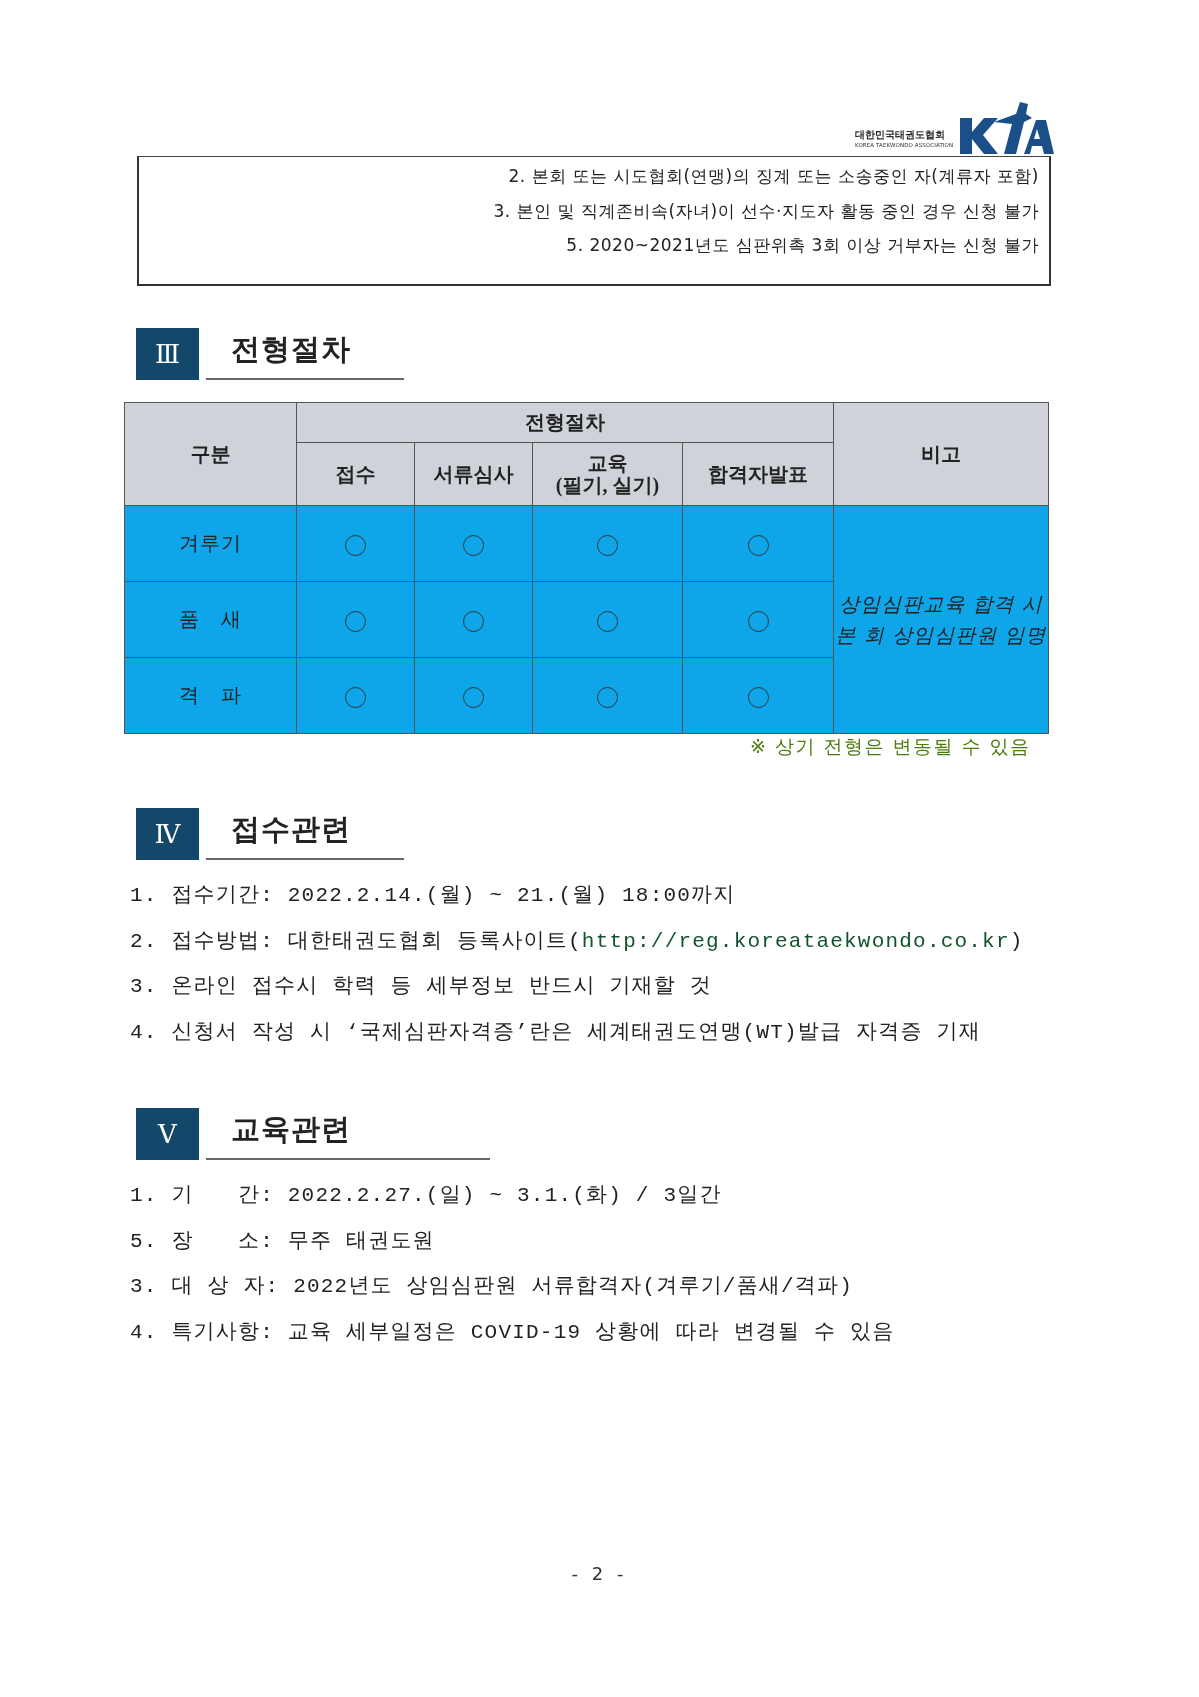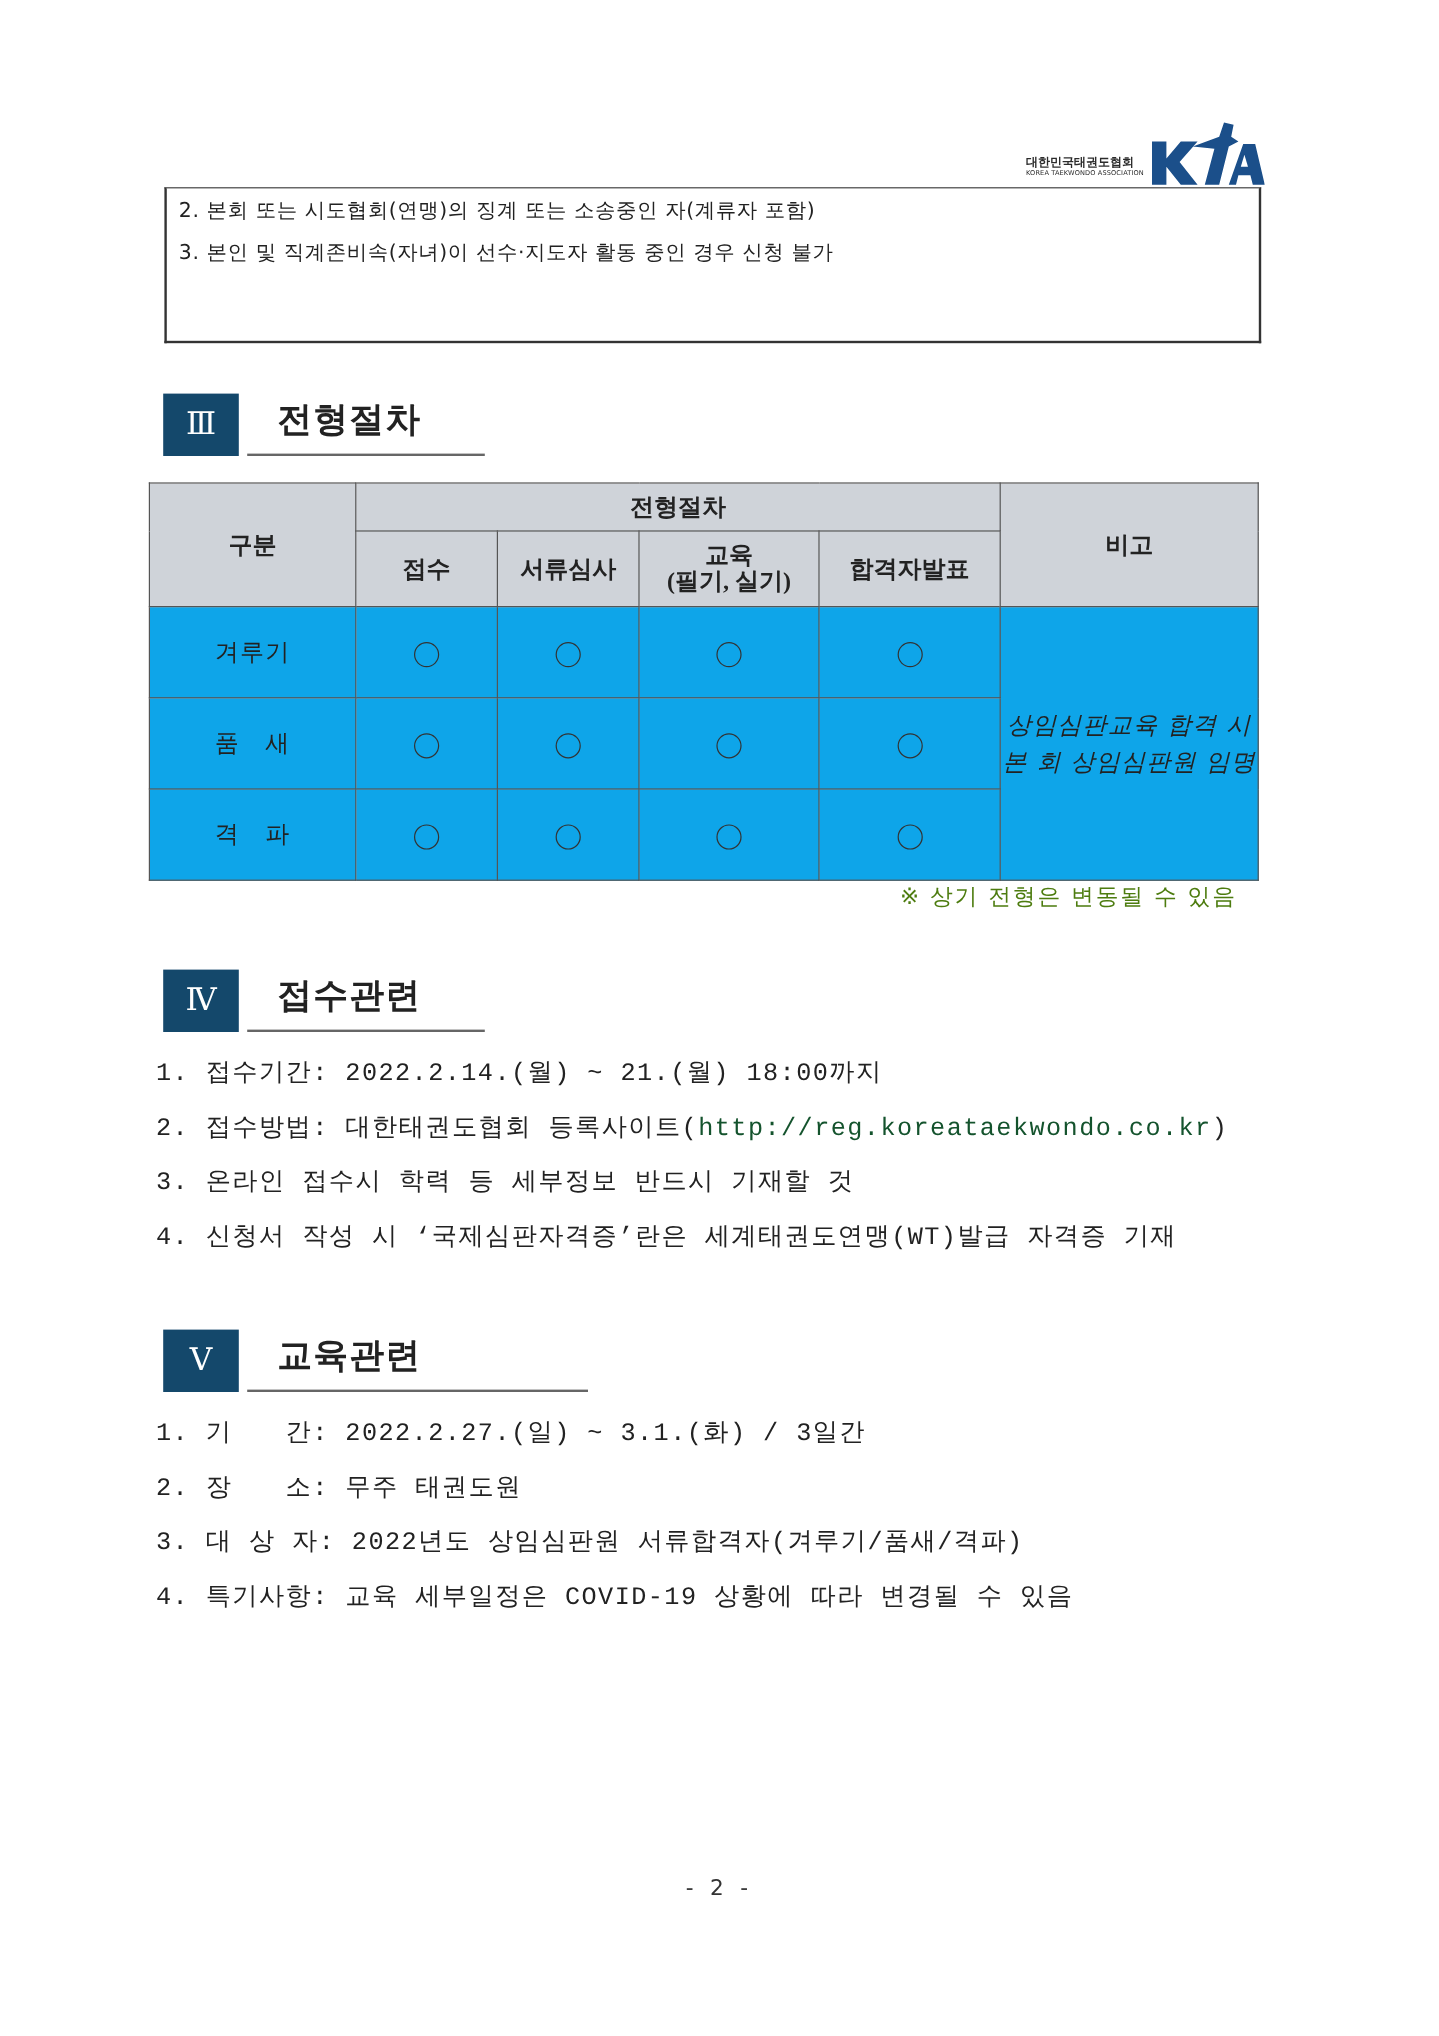--- a/index.html
+++ b/index.html
@@ -10,20 +10,21 @@
   .logo { position: absolute; left: 855px; top: 100px; height: 60px; width: 200px; }
   .logo-kr { position: absolute; left: 0; top: 28px; font-size: 10px; font-weight: bold; color: #2b2b2b; letter-spacing: 0px; }
   .logo-en { position: absolute; left: 0; top: 42px; font-size: 5.5px; color: #2b2b2b; letter-spacing: 0.1px; }
   .logo-mark { position: absolute; left: 103px; top: 0px; width: 96px; height: 56px; }
 
   
   .eligibility-box {
     position: absolute; left: 137px; top: 156px; width: 914px; height: 130px;
     border: 2px solid #333; border-top: 1.5px solid #444;
     padding: 2px 10px 0 10px;
+    text-align: right;
   }
   .eligibility-box .line { font-size: 17px; height: 34.5px; line-height: 34px; color: #222; letter-spacing: 0.5px; white-space: nowrap; font-family: "DejaVu Sans", sans-serif; }
 
   
   .section-head { position: absolute; left: 136px; height: 54px; width: 500px; }
   .section-badge {
     position: absolute; left: 0; top: 0; width: 63px; height: 52px;
     background: #14486b; color: #fff;
     font-family: "DejaVu Serif", serif; font-size: 26px; text-align: center; line-height: 52px;
   }
@@ -66,20 +67,21 @@
     <path d="M36,22 L58,14 L62,2 L70,4 L68,14 L74,18 L66,22 L58,54 L46,54 L54,24 Z" fill="#1b4f8a"></path>
 
     <polygon points="66,54 78,20 88,20 96,54 86,54 84,46 74,46 72,54" fill="#1b4f8a"></polygon>
     <polygon points="76,39 82,39 79,29" fill="#fff"></polygon>
   </svg>
 </div>
 
 <div class="eligibility-box">
   <div class="line">2. 본회 또는 시도협회(연맹)의 징계 또는 소송중인 자(계류자 포함)</div>
   <div class="line">3. 본인 및 직계존비속(자녀)이 선수·지도자 활동 중인 경우 신청 불가</div>
+  <div class="line">5. 2020~2021년도 심판위촉 3회 이상 거부자는 신청 불가</div>
 </div>
 
 <div class="section-head" style="top:328px;">
   <div class="section-badge">Ⅲ</div>
   <div class="section-title">전형절차</div>
   <div class="section-rule" style="width:198px;"></div>
 </div>
 
 <table class="proc-table">
   <colgroup>
@@ -151,18 +153,18 @@
 </div>
 
 <div class="section-head" style="top:1108px;">
   <div class="section-badge">Ⅴ</div>
   <div class="section-title">교육관련</div>
   <div class="section-rule" style="width:284px;"></div>
 </div>
 
 <div class="serif-list" style="top:1173px;">
   <div class="item">1. 기　　간: 2022.2.27.(일) ~ 3.1.(화) / 3일간</div>
-  <div class="item">2. 장　　소: 무주 태권도원</div>
+  <div class="item">5. 장　　소: 무주 태권도원</div>
   <div class="item">3. 대 상 자: 2022년도 상임심판원 서류합격자(겨루기/품새/격파)</div>
   <div class="item">4. 특기사항: 교육 세부일정은 COVID-19 상황에 따라 변경될 수 있음</div>
 </div>
 
 <div class="page-num">- 2 -</div>
 
 </body></html>

